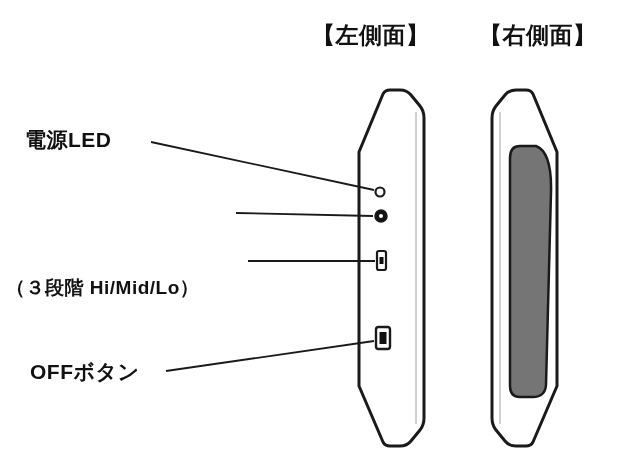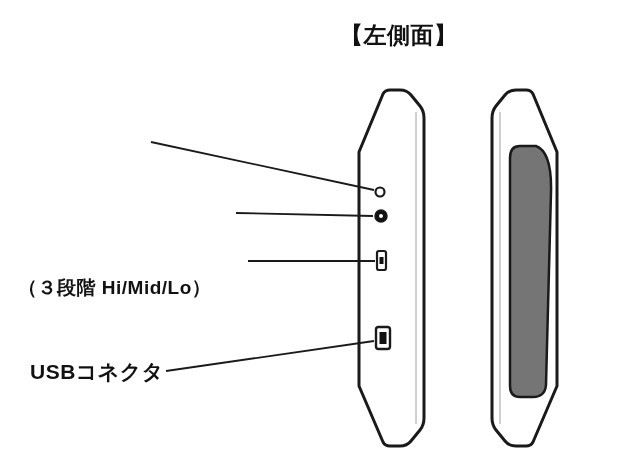--- a/index.html
+++ b/index.html
@@ -22,28 +22,26 @@
   }
   .label {
     position: absolute;
     font-weight: 700;
     color: #111111;
     white-space: nowrap;
     letter-spacing: 0.5px;
   }
   .view-title {
     font-size: 23px;
-    margin-left: 28px;
   }
   .part-label {
     font-size: 21px;
   }
   .part-sublabel {
     font-size: 19px;
-    margin-left: 12px;
   }
   .title-left  { left: 312px; top: 20px; }
   .title-right { left: 479px; top: 20px; }
   .lbl-power-led  { left: 25px;  top: 126px; }
   .lbl-onoff      { left: 25px;  top: 198px; }
   .lbl-brightness { left: 25px;  top: 246px; }
   .lbl-brightness-sub { left: 6px; top: 275px; }
   .lbl-usb        { left: 30px;  top: 358px; }
 </style>
 </head>
@@ -85,20 +83,22 @@
     <g stroke="#1a1a1a" stroke-width="1.8">
       <line x1="151" y1="142" x2="374" y2="190"></line>
       <line x1="236" y1="213" x2="373" y2="216"></line>
       <line x1="248" y1="261" x2="375" y2="261"></line>
       <line x1="166" y1="371" x2="374" y2="341"></line>
     </g>
   </svg>
 
   <div class="label view-title title-left">【左側面】</div>
 
+  <div class="label view-title title-right">【右側面】</div>
 
+  <div class="label part-label lbl-power-led">電源LED</div>
 
 
 
   <div class="label part-sublabel lbl-brightness-sub">（３段階 Hi/Mid/Lo）</div>
 
-  <div class="label part-label lbl-usb">USBコネクタ</div>
+  <div class="label part-label lbl-usb">OFFボタン</div>
 </div>
 
 </body></html>

